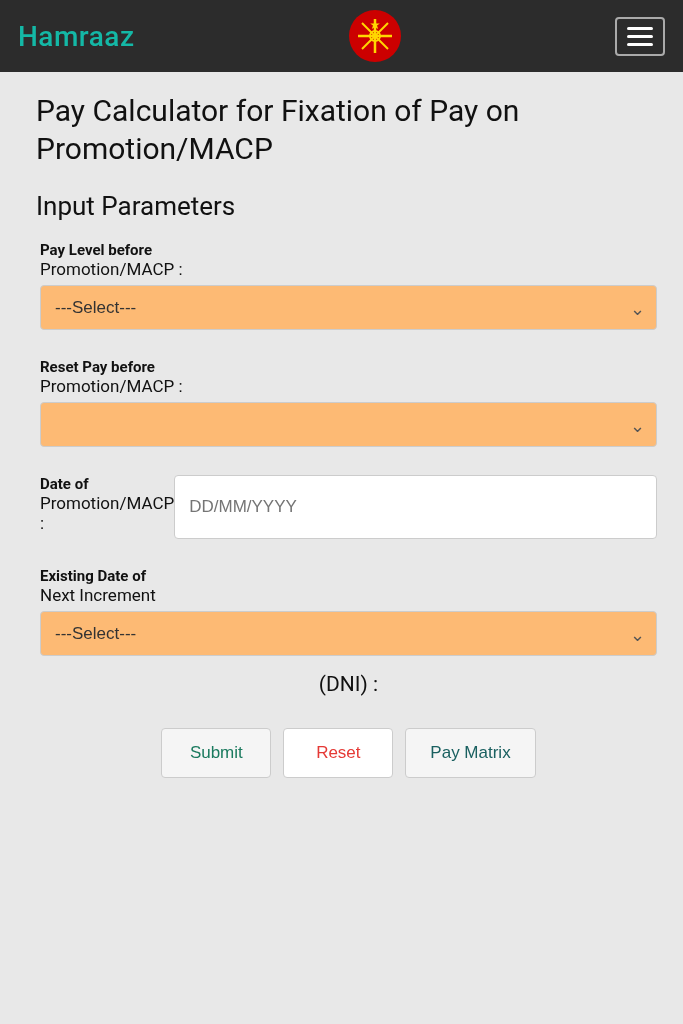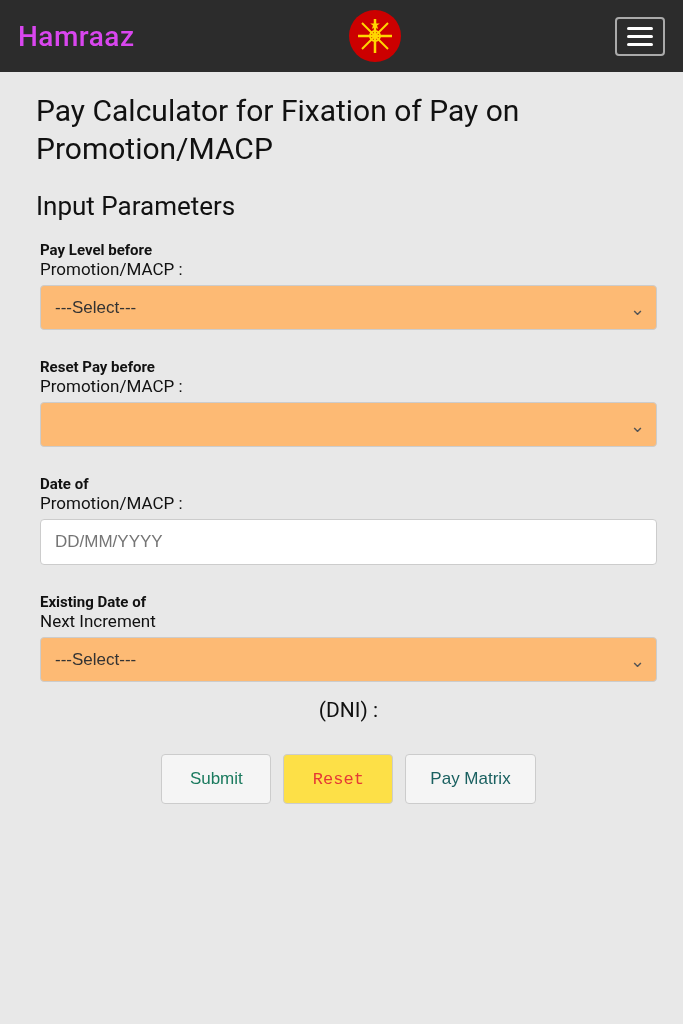--- a/index.html
+++ b/index.html
@@ -20,21 +20,21 @@
     .header {
       background-color: #2c2c2c;
       display: flex;
       align-items: center;
       justify-content: space-between;
       padding: 10px 18px;
       height: 72px;
     }
 
     .header-title {
-      color: #d946ef;
+      color: #14b8a6;
       font-size: 28px;
       font-weight: 500;
       letter-spacing: 0.5px;
     }
 
     .header-logo {
       width: 52px;
       height: 52px;
       border-radius: 50%;
       background-color: #cc0000;
@@ -122,21 +122,21 @@
       top: 50%;
       transform: translateY(-50%);
       pointer-events: none;
       color: #555;
       font-size: 18px;
     }
 
     
     .date-group {
       display: flex;
-      flex-direction: column;
+      flex-direction: row;
     }
 
     .date-input {
       width: 100%;
       padding: 12px 14px;
       font-size: 17px;
       color: #999;
       background-color: #ffffff;
       border: 1px solid #cccccc;
       border-radius: 4px;
@@ -184,22 +184,21 @@
 
     .btn-submit {
       color: #1a7a5e;
       border-color: #cccccc;
       background-color: #f5f5f5;
     }
 
     .btn-reset {
       color: #e53935;
       border-color: #cccccc;
-      background-color: #fde047;
-      font-family: Liberation Mono, monospace;
+      background-color: #ffffff;
     }
 
     .btn-paymatrix {
       color: #1a6060;
       border-color: #cccccc;
       background-color: #f5f5f5;
     }
 
     
     .two-line-label {

